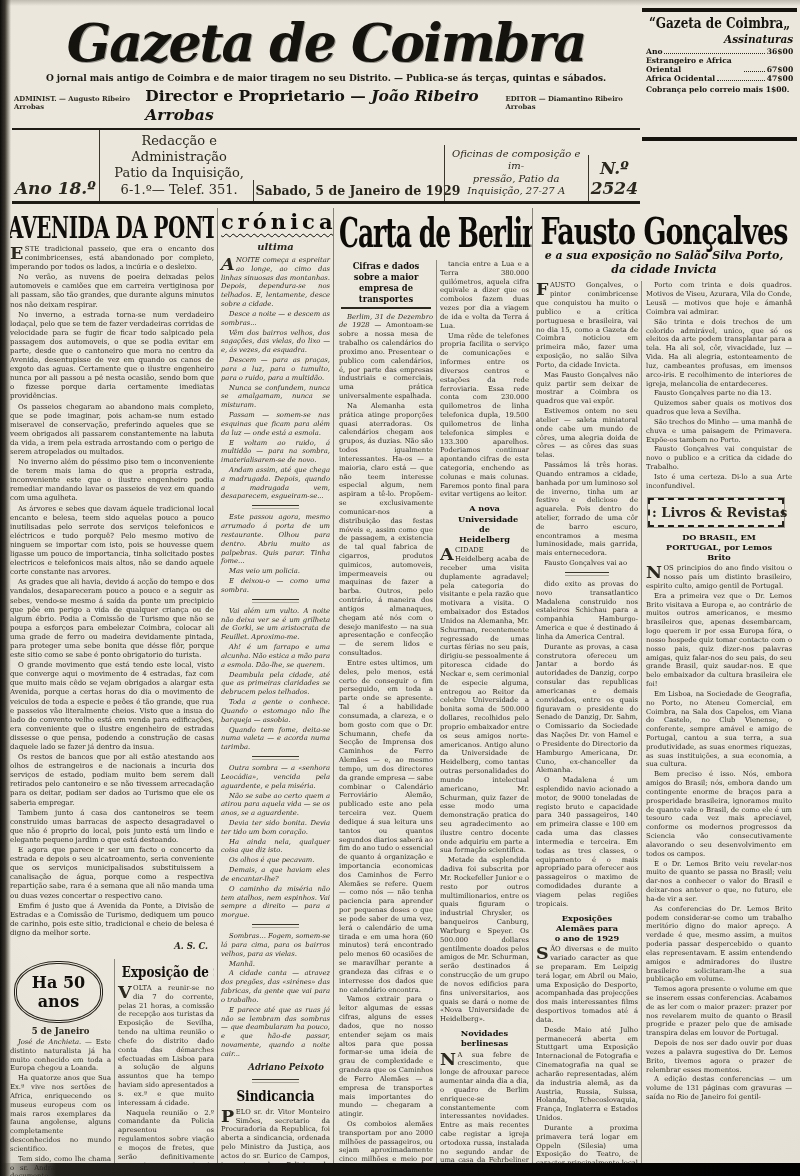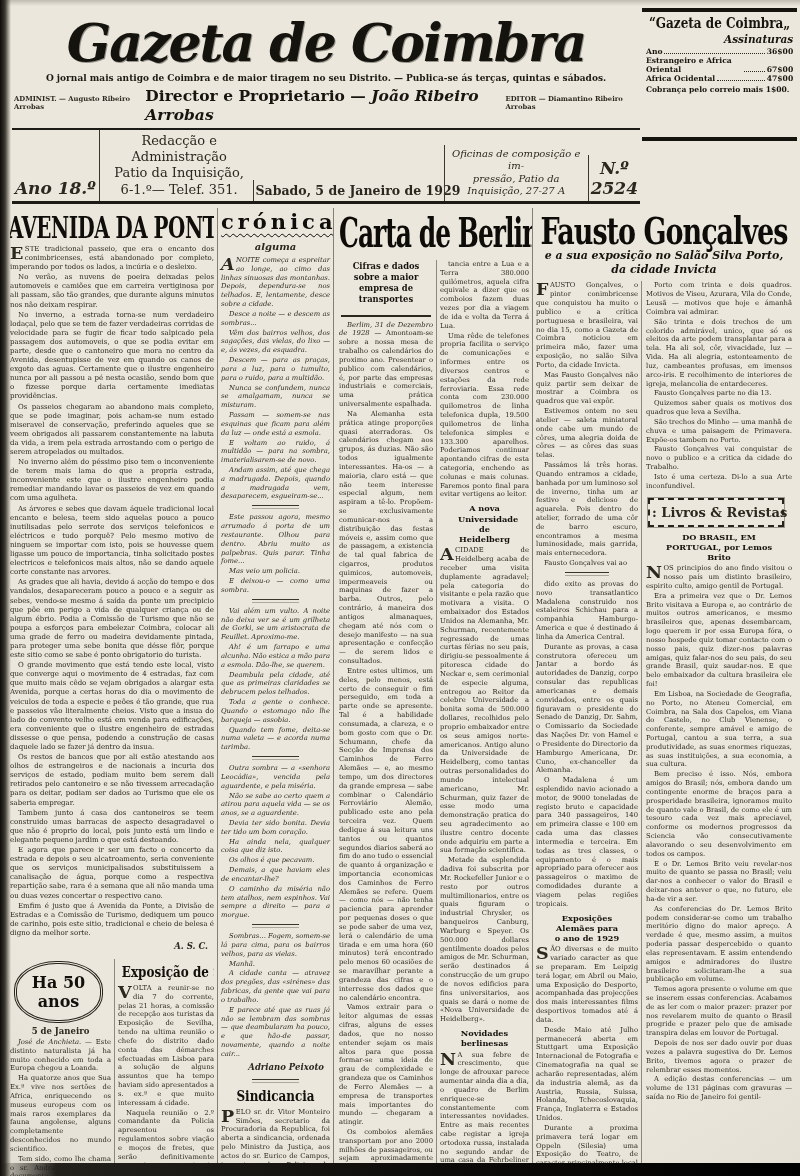--- a/index.html
+++ b/index.html
@@ -71,21 +71,21 @@
   .p{font-size:6.8px;line-height:1.3;text-align:justify;text-indent:8px;margin:0 0 1px;}
   .col1 > div > .p{font-size:7px;}
   .pi{font-style:italic;}
   .pdc{text-indent:0;}
   .dc{float:left;font-weight:bold;font-size:17.5px;line-height:14px;margin:1px 1.5px 0 0;}
   .lead{font-style:italic;}
   .h2{font-size:13px;font-weight:bold;text-align:center;white-space:nowrap;
     transform:scale(.92,1.15);transform-origin:top center;height:19px;margin:4px 0 2px;color:#12100c;}
   .h3{font-size:8.2px;font-weight:bold;text-align:center;line-height:1.25;margin:4px 18px 2px;color:#15130e;}
   .sub{font-size:8.4px;font-weight:bold;text-align:center;line-height:1.3;border-bottom:2px solid #2b2820;
-    padding-bottom:10px;margin:1px 2px 4px;color:#15130e;}
+    padding-bottom:2px;margin:1px 2px 4px;color:#15130e;}
   .subi{font-size:10px;font-weight:bold;font-style:italic;text-align:center;margin:2px 0 4px;}
   .dateh{font-size:8.5px;font-weight:bold;text-align:center;margin:3px 0 2px;}
   .sig{font-size:8.5px;font-weight:bold;font-style:italic;text-align:right;padding:2px 6px 3px 0;}
   .artdiv{width:44%;margin:4px auto;border-top:1px solid #3a362c;height:2px;
     border-bottom:1px solid rgba(58,54,44,.35);}
   .fancybox{border:3px double #26231c;border-radius:48% / 46%;font-size:16px;font-weight:bold;
     text-align:center;padding:9px 2px;margin:2px 8px 3px 4px;color:#12100c;}
   .lrbox{border:2px dashed #26231c;outline:1px solid rgba(38,35,28,.4);padding:5px 2px;margin:7px 8px 5px 2px;
     font-size:13px;font-weight:bold;text-align:center;white-space:nowrap;}
   .split{display:flex;margin-top:5px;}
@@ -178,21 +178,21 @@
             <div class="p pdc"><span class="dc">V</span>OLTA a reunir-se no dia 7 do corrente, pelas 21 horas, a comissão de recepção aos turistas da Exposição de Sevilha, tendo na ultima reunião o chefe do distrito dado conta das démarches efectuadas em Lisboa para a solução de alguns assuntos que ha tempo haviam sido apresentados a s. ex.ª e que muito interessam á cidade.</div>
             <div class="p">Naquela reunião o 2.º comandante da Policia apresentou os regulamentos sobre viação e moços de fretes, que serão definitivamente aprovados na reunião do dia 7 e depois de ouvidas as classes interessadas.</div>
             <div class="p">Foi resolvido agregar á mesma comissão um representante da imprensa.</div>
           </div>
       </div>
     </section>
 
     <section class="col col2">
       <h2 class="hl-cronica"><span>crónica</span></h2>
       <div id="col2-body">
-          <div class="subi">alguma</div>
+          <div class="subi">ultima</div>
           <div class="p pi pdc"><span class="dc">A</span> NOITE começa a espreitar ao longe, ao cimo das linhas sinuosas das montanhas. Depois, dependura-se nos telhados. E, lentamente, desce sobre a cidade.</div>
           <div class="p pi">Desce a noite — e descem as sombras...</div>
           <div class="p pi">Vêm dos bairros velhos, dos sagações, das vielas, do lixo — e, ás vezes, da esquadra.</div>
           <div class="p pi">Descem — para as praças, para a luz, para o tumulto, para o ruido, para a multidão.</div>
           <div class="p pi">Nunca se confundem, nunca se amalgamam, nunca se misturam.</div>
           <div class="p pi">Passam — somem-se nas esquinas que ficam para além da luz — onde está a esmola.</div>
           <div class="p pi">E voltam ao ruido, á multidão — para na sombra, imaterialisarem-se de novo.</div>
           <div class="p pi">Andam assim, até que chega a madrugada. Depois, quando a madrugada vem, desaparecem, esgueiram-se...</div>
           <div class="artdiv"></div>
           <div class="p pi">Este passou agora, mesmo arrumado á porta de um restaurante. Olhou para dentro. Abriu muito as palpebras. Quis parar. Tinha fome...</div>

